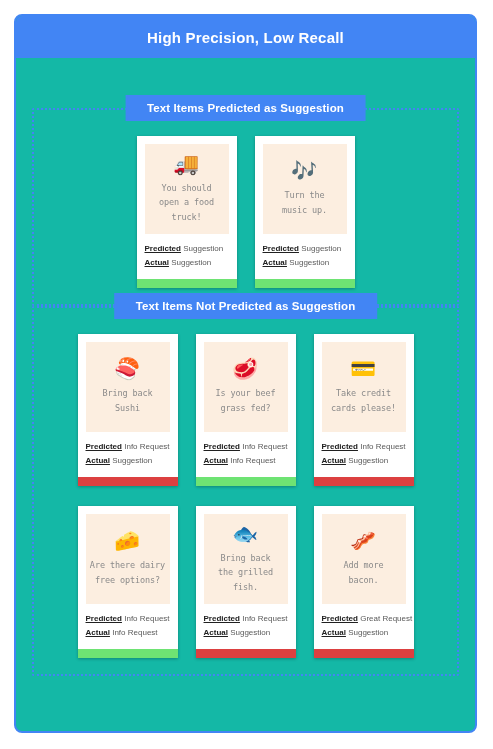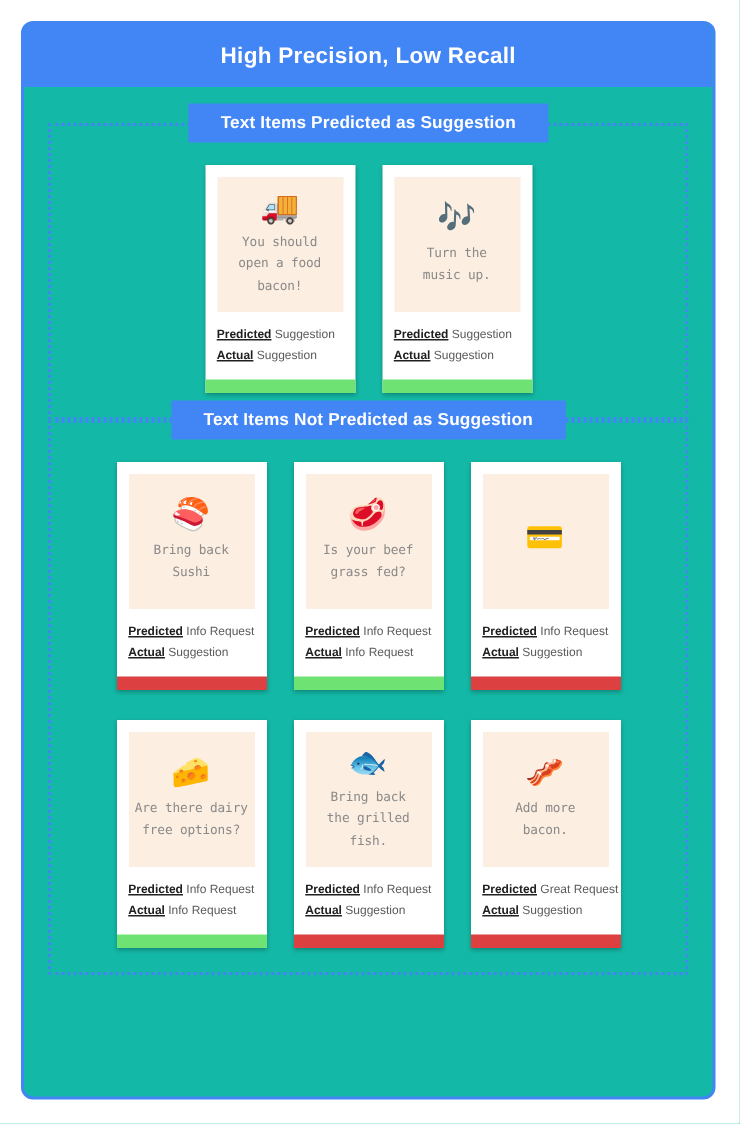--- a/index.html
+++ b/index.html
@@ -65,21 +65,21 @@
     background: #4285F4;
     color: #ffffff;
     font-size: 11.5px;
     font-weight: bold;
     padding: 7px 22px;
     white-space: nowrap;
     z-index: 4;
     letter-spacing: 0.1px;
   }
 
-  .section-1 { margin-top: 24px; }
+  .section-1 { margin-top: 50px; }
   .section-2 { }
 
   .cards-row {
     display: flex;
     justify-content: center;
     gap: 18px;
     flex-wrap: wrap;
   }
   .cards-row + .cards-row { margin-top: 20px; }
 
@@ -146,21 +146,21 @@
   <div class="body-area" id="sections-host">
       <div class="section section-1">
         <div class="section-badge">Text Items Predicted as Suggestion</div>
         <div class="section-frame">
           <div class="cards-row">
             <div class="card">
               <div class="card-media">
                 <div class="card-emoji">🚚</div>
                 <div class="card-text">You should
 open a food
-bacon!</div>
+truck!</div>
               </div>
               <div class="card-meta">
                 <div class="row"><span class="lbl">Predicted</span> <span class="val">Suggestion</span></div>
                 <div class="row"><span class="lbl">Actual</span> <span class="val">Suggestion</span></div>
               </div>
               <div class="card-bar bar-correct"></div>
             </div>
             <div class="card">
               <div class="card-media">
                 <div class="card-emoji">🎶</div>
@@ -200,20 +200,22 @@
               </div>
               <div class="card-meta">
                 <div class="row"><span class="lbl">Predicted</span> <span class="val">Info Request</span></div>
                 <div class="row"><span class="lbl">Actual</span> <span class="val">Info Request</span></div>
               </div>
               <div class="card-bar bar-correct"></div>
             </div>
             <div class="card">
               <div class="card-media">
                 <div class="card-emoji">💳</div>
+                <div class="card-text">Take credit
+cards please!</div>
               </div>
               <div class="card-meta">
                 <div class="row"><span class="lbl">Predicted</span> <span class="val">Info Request</span></div>
                 <div class="row"><span class="lbl">Actual</span> <span class="val">Suggestion</span></div>
               </div>
               <div class="card-bar bar-wrong"></div>
             </div>
           </div>
           <div class="cards-row">
             <div class="card">

